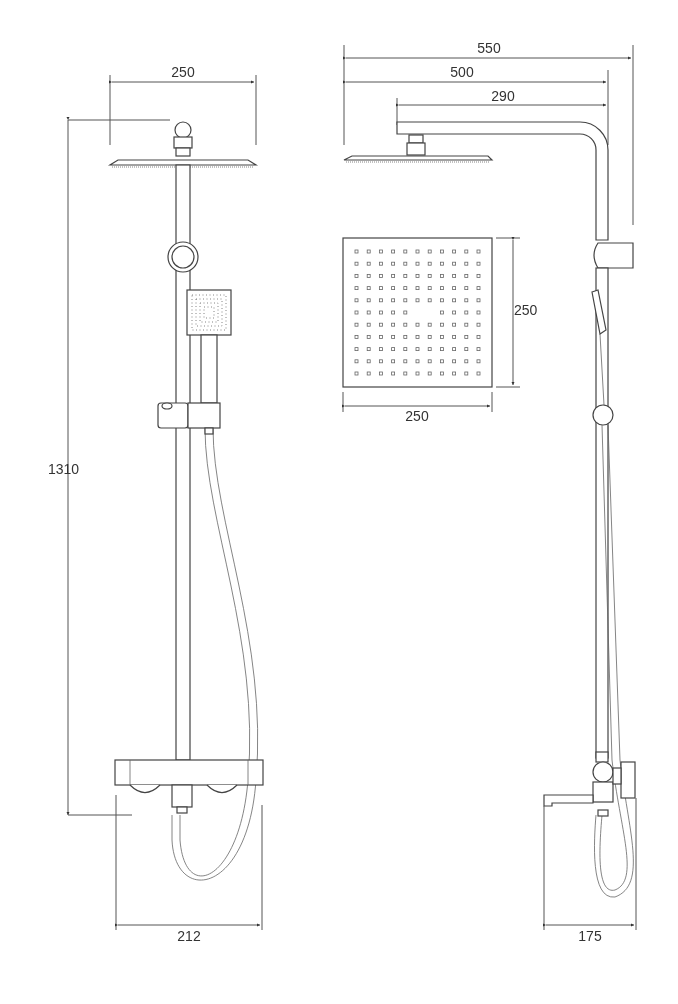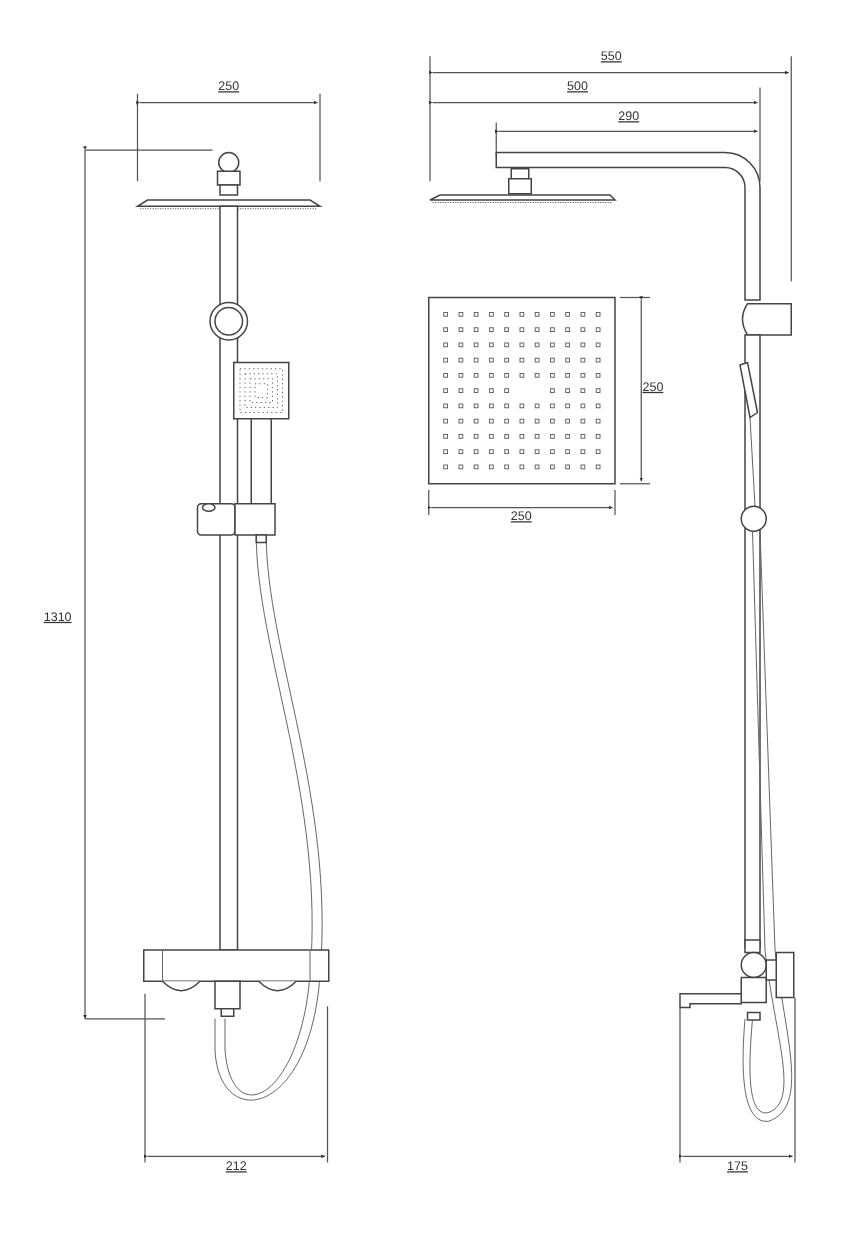--- a/index.html
+++ b/index.html
@@ -1,18 +1,18 @@
 <!DOCTYPE html>
 <html><head>
 <meta charset="utf-8">
 <style>
   html, body { margin:0; padding:0; background:#ffffff; }
   body { width:678px; height:1004px; position:relative; overflow:hidden; font-family:"Liberation Sans", sans-serif; }
   #drawing { position:absolute; left:0; top:0; width:678px; height:1004px; }
-  .dim-label { position:absolute; font-size:10px; color:#333; transform:translateX(-50%); white-space:nowrap;text-decoration:underline; }
+  .dim-label { position:absolute; font-size:14px; color:#333; transform:translateX(-50%); white-space:nowrap; }
   .dim-label.v { transform:translate(0,-50%); }
   svg .ln { stroke:#555; stroke-width:1; fill:none; }
   svg .part { stroke:#444; stroke-width:1.2; fill:#fff; }
   svg .thin { stroke:#666; stroke-width:0.8; fill:none; }
   svg .dot { stroke:#666; stroke-width:0.8; fill:none; }
 </style>
 </head>
 <body>
 
 <div id="drawing">
@@ -247,21 +247,21 @@
     <line class="ln" x1="513" y1="240" x2="513" y2="385" marker-start="url(#arr)" marker-end="url(#arr)"></line>
 
     <line class="ln" x1="343" y1="392" x2="343" y2="412"></line>
     <line class="ln" x1="492" y1="392" x2="492" y2="412"></line>
     <line class="ln" x1="345" y1="406" x2="490" y2="406" marker-start="url(#arr)" marker-end="url(#arr)"></line>
   </g>
 </svg>
 
 
 <span class="dim-label" style="left:183px;top:64px;">250</span>
-<span class="dim-label v" style="left:35px;top:469px;margin-top:25px;">1310</span>
+<span class="dim-label v" style="left:48px;top:469px;">1310</span>
 <span class="dim-label" style="left:189px;top:928px;">212</span>
 
 <span class="dim-label" style="left:489px;top:40px;">550</span>
 <span class="dim-label" style="left:462px;top:64px;">500</span>
 <span class="dim-label" style="left:503px;top:88px;">290</span>
 <span class="dim-label" style="left:590px;top:928px;text-align:center;">175</span>
 
 <span class="dim-label v" style="left:514px;top:310px;">250</span>
 <span class="dim-label" style="left:417px;top:408px;">250</span>
 </div>

